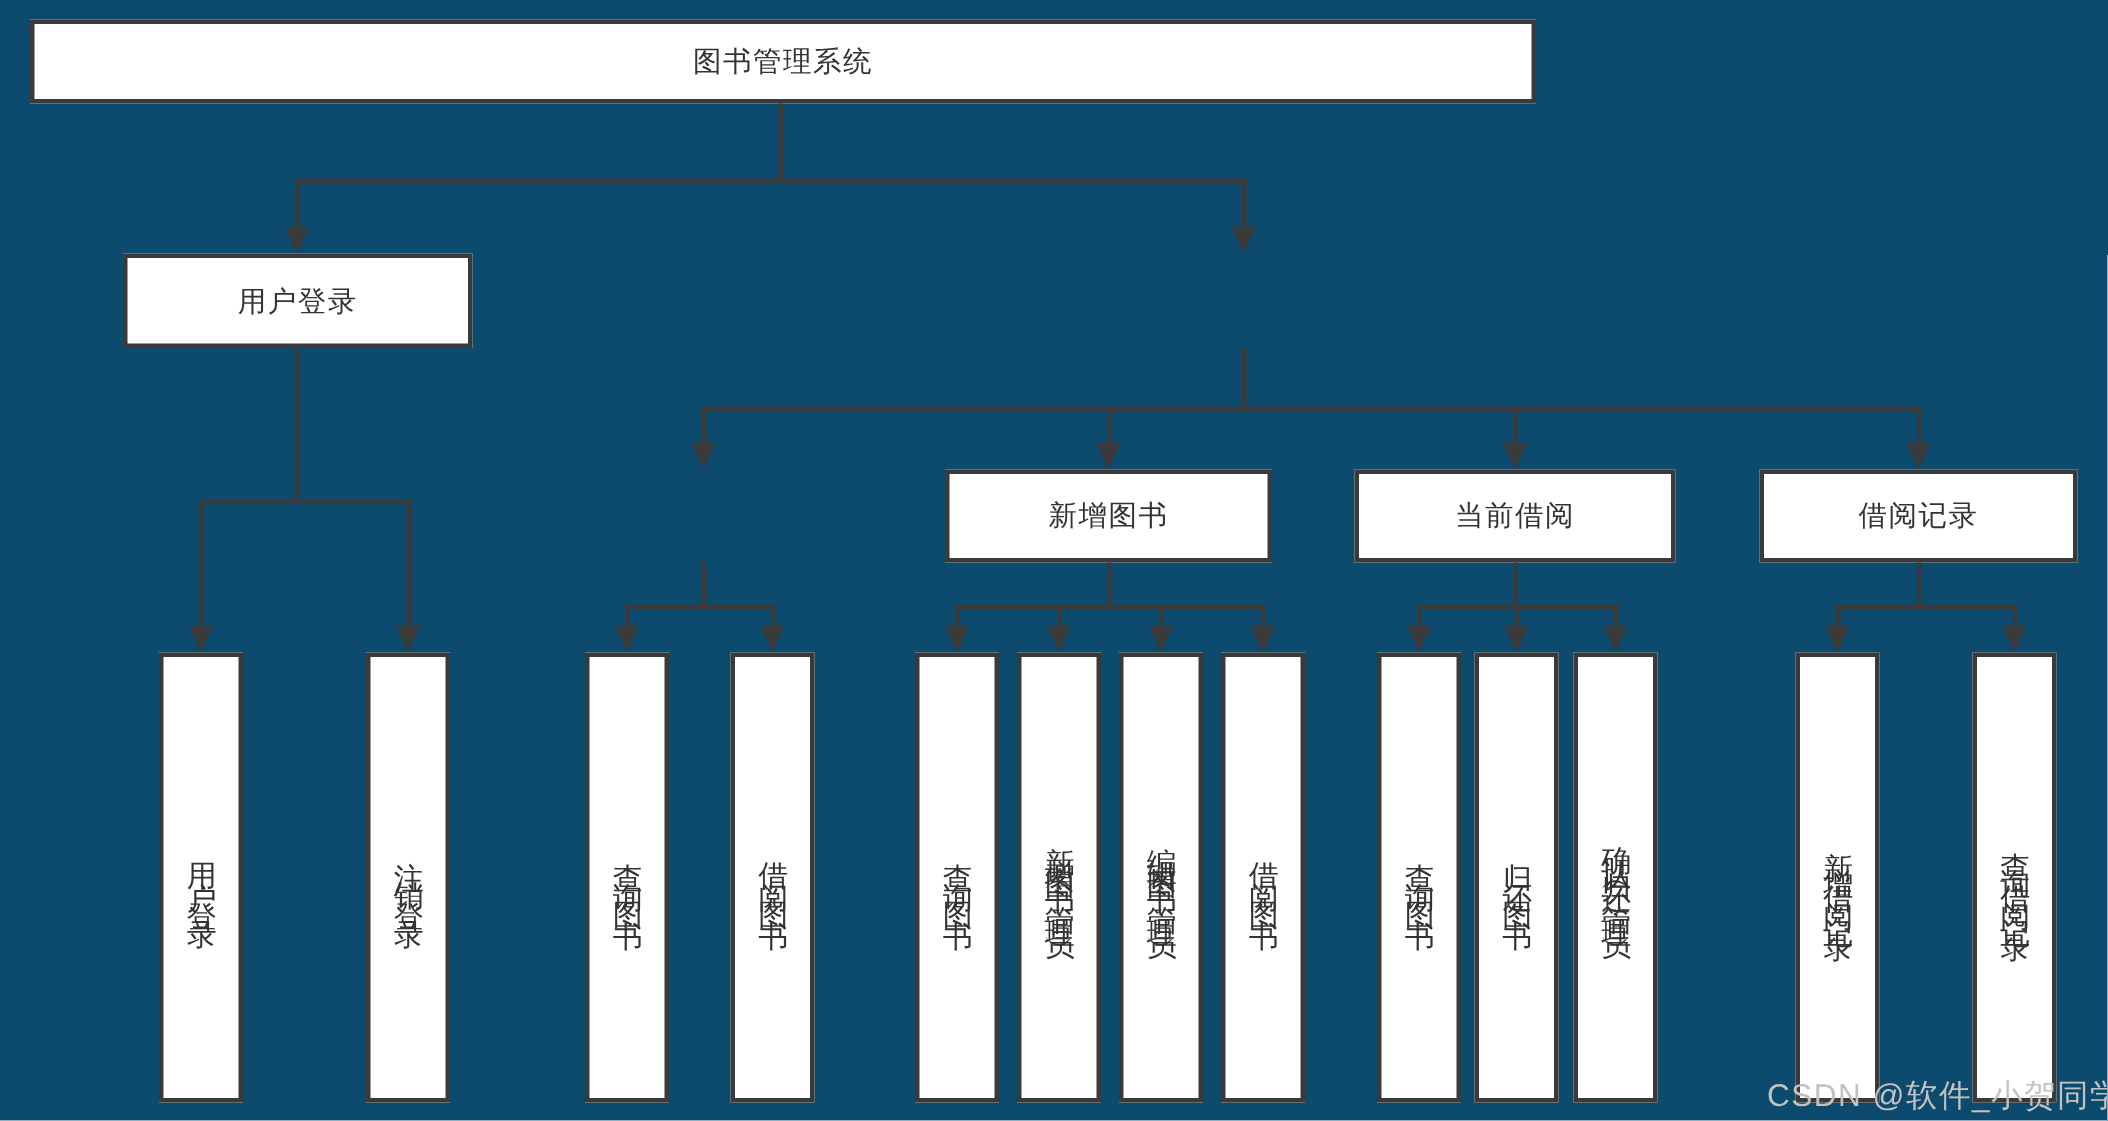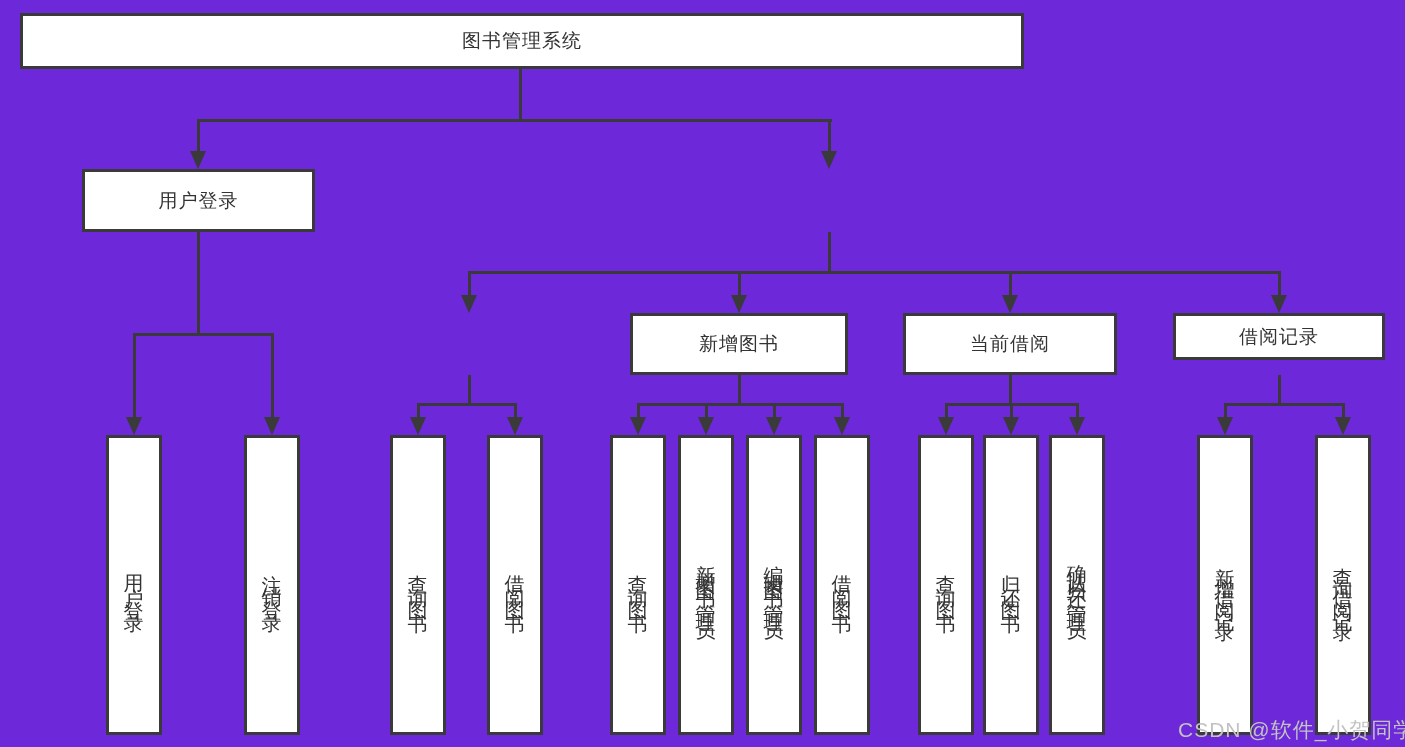--- a/index.html
+++ b/index.html
@@ -1,17 +1,17 @@
 <!DOCTYPE html>
 <html><head>
 <meta charset="utf-8">
 <style>
   html,body{margin:0;padding:0;background:#fff;}
   #canvas{
-    position:relative;width:1405px;height:747px;background:#6d28d9;overflow:hidden;
+    position:relative;width:1405px;height:747px;background:#0c4a6e;overflow:hidden;
     font-family:"Liberation Sans","DejaVu Sans",sans-serif;color:#333333;
   }
   .node{
     position:absolute;background:#ffffff;border:3px solid #3a3a3a;box-sizing:border-box;
     display:flex;align-items:center;justify-content:center;
     font-size:19px;color:#333333;letter-spacing:1px;
   }
   .vnode{
     position:absolute;background:#ffffff;border:3px solid #3a3a3a;box-sizing:border-box;
     width:56px;top:435px;height:300px;
@@ -51,21 +51,21 @@
 
 
   <div class="node" style="left:630px;top:313px;width:218px;height:62px;">
     <span>新增图书</span>
   </div>
 
   <div class="node" style="left:903px;top:313px;width:214px;height:62px;text-align:right;">
     <span>当前借阅</span>
   </div>
 
-  <div class="node" style="left:1173px;top:313px;width:212px;height:47px;">
+  <div class="node" style="left:1173px;top:313px;width:212px;height:62px;">
     <span>借阅记录</span>
   </div>
 
   <div class="vnode ls4" style="left:106px;">
     <span>用户登录</span>
   </div>
   <div class="vnode ls4" style="left:244px;">
     <span>注销登录</span>
   </div>
 

